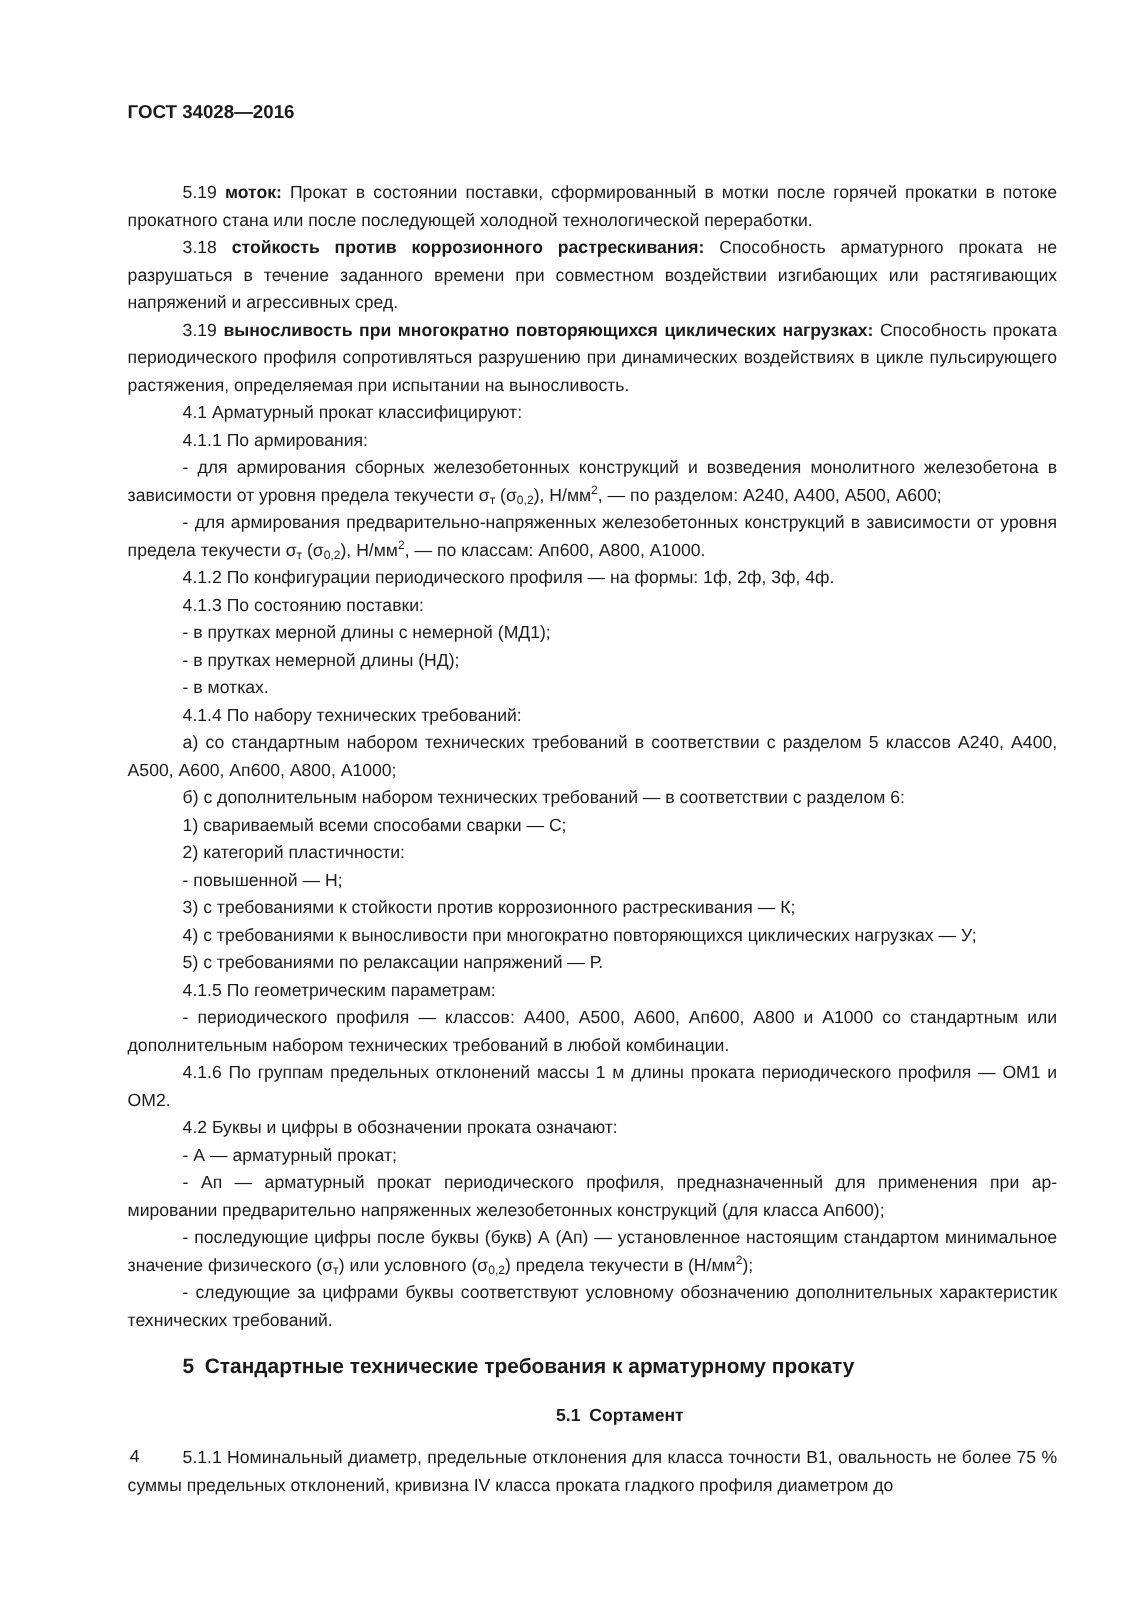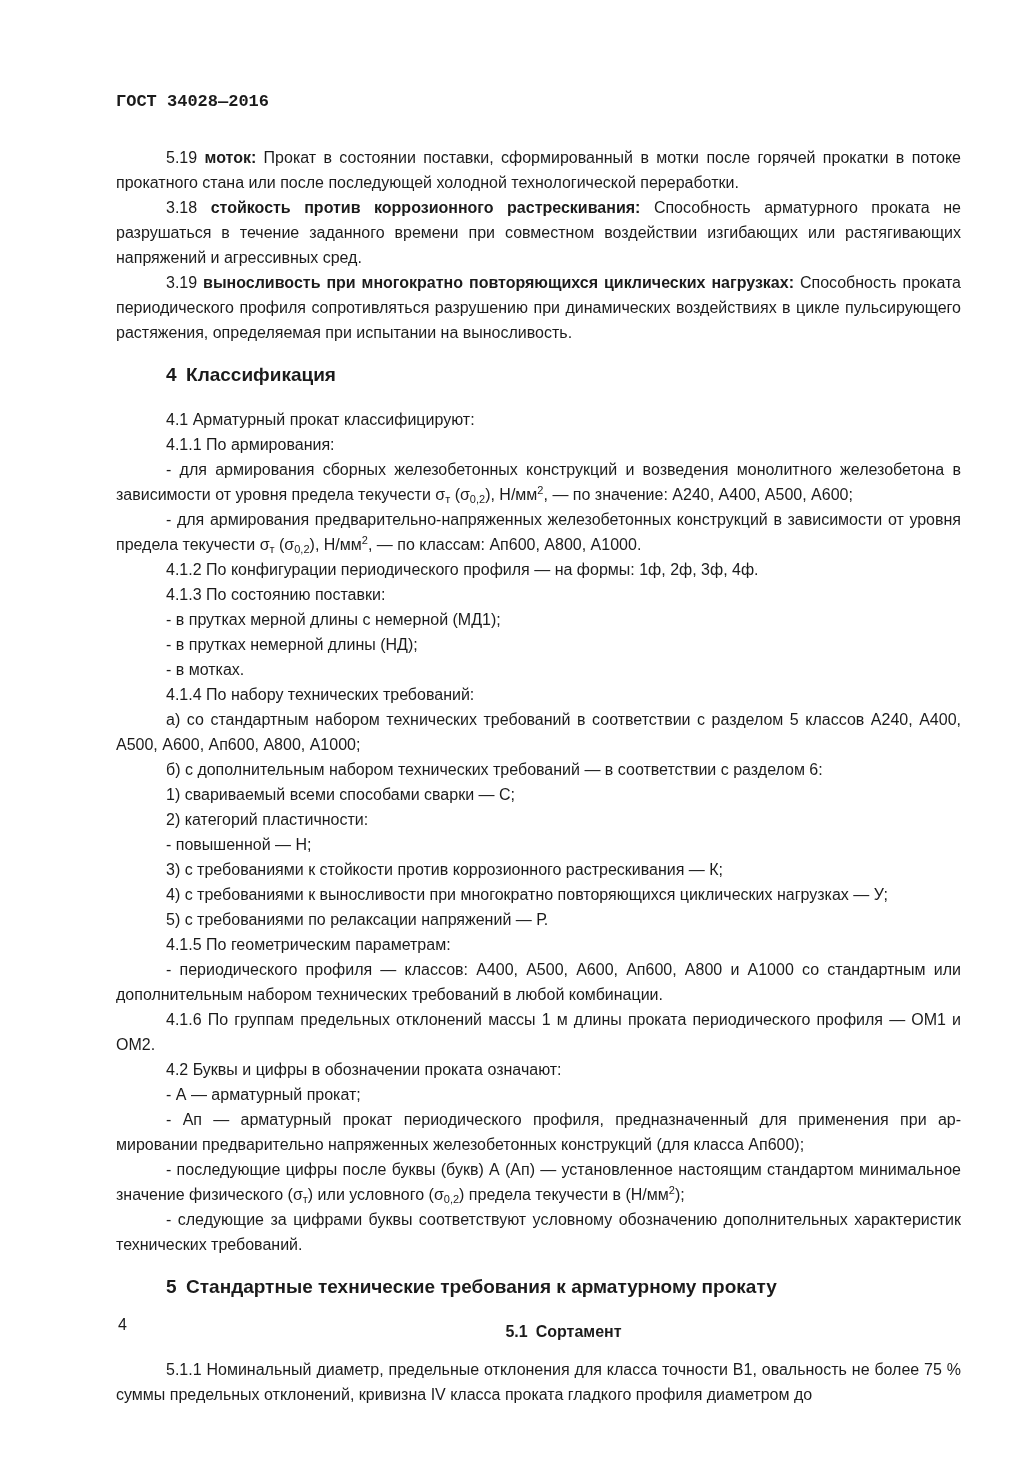--- a/index.html
+++ b/index.html
@@ -12,22 +12,21 @@
     box-sizing: border-box;
     padding: 92px 72px 0 116px;
     font-family: "Liberation Sans", sans-serif;
     color: #1b1b1b;
     overflow: hidden;
   }
   .doc-code {
     font-weight: bold;
     font-size: 17px;
     line-height: 20px;
-    margin-bottom: 33px;
-    font-family: Liberation Mono, monospace;
+    margin-bottom: 51px;
   }
   .doc-body p {
     margin: 0;
     font-size: 16px;
     line-height: 25px;
     text-indent: 50px;
     text-align: justify;
   }
   .doc-body p.h2 {
     font-weight: bold;
@@ -63,24 +62,23 @@
 </head>
 <body>
 
 <div class="page">
   <div class="doc-code">ГОСТ 34028—2016</div>
 
   <div class="doc-body">
       <p><span>5.19 </span><b>моток:</b><span> Прокат в состоянии поставки, сформированный в мотки после горячей прокатки в по­токе прокатного стана или после последующей холодной технологической переработки.</span></p>
       <p><span>3.18 </span><b>стойкость против коррозионного растрескивания:</b><span> Способность арматурного проката не разрушаться в течение заданного времени при совместном воздействии изгибающих или растягиваю­щих напряжений и агрессивных сред.</span></p>
       <p><span>3.19 </span><b>выносливость при многократно повторяющихся циклических нагрузках:</b><span> Способность проката периодического профиля сопротивляться разрушению при динамических воздействиях в цикле пульсирующего растяжения, определяемая при испытании на выносливость.</span></p>
-      <p class="h2"><span>4 Классификация</span></p>
       <p><span>4.1 Арматурный прокат классифицируют:</span></p>
       <p><span>4.1.1 По армирования:</span></p>
-      <p><span>- для армирования сборных железобетонных конструкций и возведения монолитного железобето­на в зависимости от уровня предела текучести σ</span><sub>т</sub><span> (σ</span><sub>0,2</sub><span>), Н/мм</span><sup>2</sup><span>, — по значение: А240, А400, А500, А600;</span></p>
+      <p><span>- для армирования сборных железобетонных конструкций и возведения монолитного железобето­на в зависимости от уровня предела текучести σ</span><sub>т</sub><span> (σ</span><sub>0,2</sub><span>), Н/мм</span><sup>2</sup><span>, — по разделом: А240, А400, А500, А600;</span></p>
       <p><span>- для армирования предварительно-напряженных железобетонных конструкций в зависимости от уровня предела текучести σ</span><sub>т</sub><span> (σ</span><sub>0,2</sub><span>), Н/мм</span><sup>2</sup><span>, — по классам: Ап600, А800, А1000.</span></p>
       <p><span>4.1.2 По конфигурации периодического профиля — на формы: 1ф, 2ф, 3ф, 4ф.</span></p>
       <p><span>4.1.3 По состоянию поставки:</span></p>
       <p><span>- в прутках мерной длины с немерной (МД1);</span></p>
       <p><span>- в прутках немерной длины (НД);</span></p>
       <p><span>- в мотках.</span></p>
       <p><span>4.1.4 По набору технических требований:</span></p>
       <p><span>а) со стандартным набором технических требований в соответствии с разделом 5 классов А240, А400, А500, А600, Ап600, А800, А1000;</span></p>
       <p><span>б) с дополнительным набором технических требований — в соответствии с разделом 6:</span></p>
       <p><span>1) свариваемый всеми способами сварки — С;</span></p>

